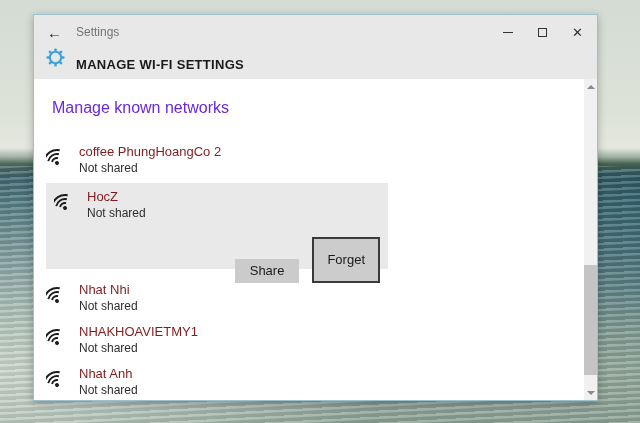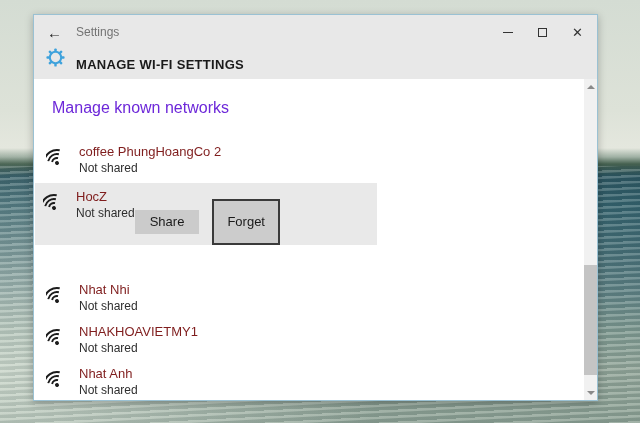--- a/index.html
+++ b/index.html
@@ -51,26 +51,26 @@
 
   .net-item {
     position:absolute; left:4px; width:342px;
     display:flex; gap:9px; padding:2px 0 2px 8px; align-items:flex-start;
   }
   .wifi { flex:0 0 24px; margin-top:1px; }
   .net-name { font-size:13px; color:#7f1d1d; line-height:16px; }
   .net-status { font-size:12px; color:#2e2e2e; line-height:16px; }
 
   .net-item-selected {
-    position:absolute; left:1px; width:342px; height:62px;
+    position:absolute; left:12px; width:342px; height:86px;
     background:#e9e9e9; padding:6px 8px 6px 8px;
-    display:flex; flex-direction:row;
+    display:flex; flex-direction:column;
   }
   .sel-row { display:flex; gap:9px; align-items:flex-start; }
-  .sel-actions { margin-top:16px; display:flex; justify-content:flex-end; align-items:center; gap:13px; }
+  .sel-actions { margin-top:16px; display:flex; justify-content:flex-end; align-items:flex-end; gap:13px; }
   .btn {
     font-family:"Liberation Sans", sans-serif; font-size:13px; color:#1a1a1a;
     background:#cbcbcb; border:none; padding:4px 15px; line-height:16px; cursor:default;
   }
   .btn-focused { background:#cccccc; border:2px solid #3a3a3a; padding:13px 13px; }
 
   
   .scrollbar { position:absolute; right:0; top:0; width:13px; height:321px; background:#f1f1f1; }
   .sb-arrow { position:absolute; left:0; width:13px; height:13px; display:flex; align-items:center; justify-content:center; }
   .sb-up { top:1px; } .sb-down { bottom:1px; }

